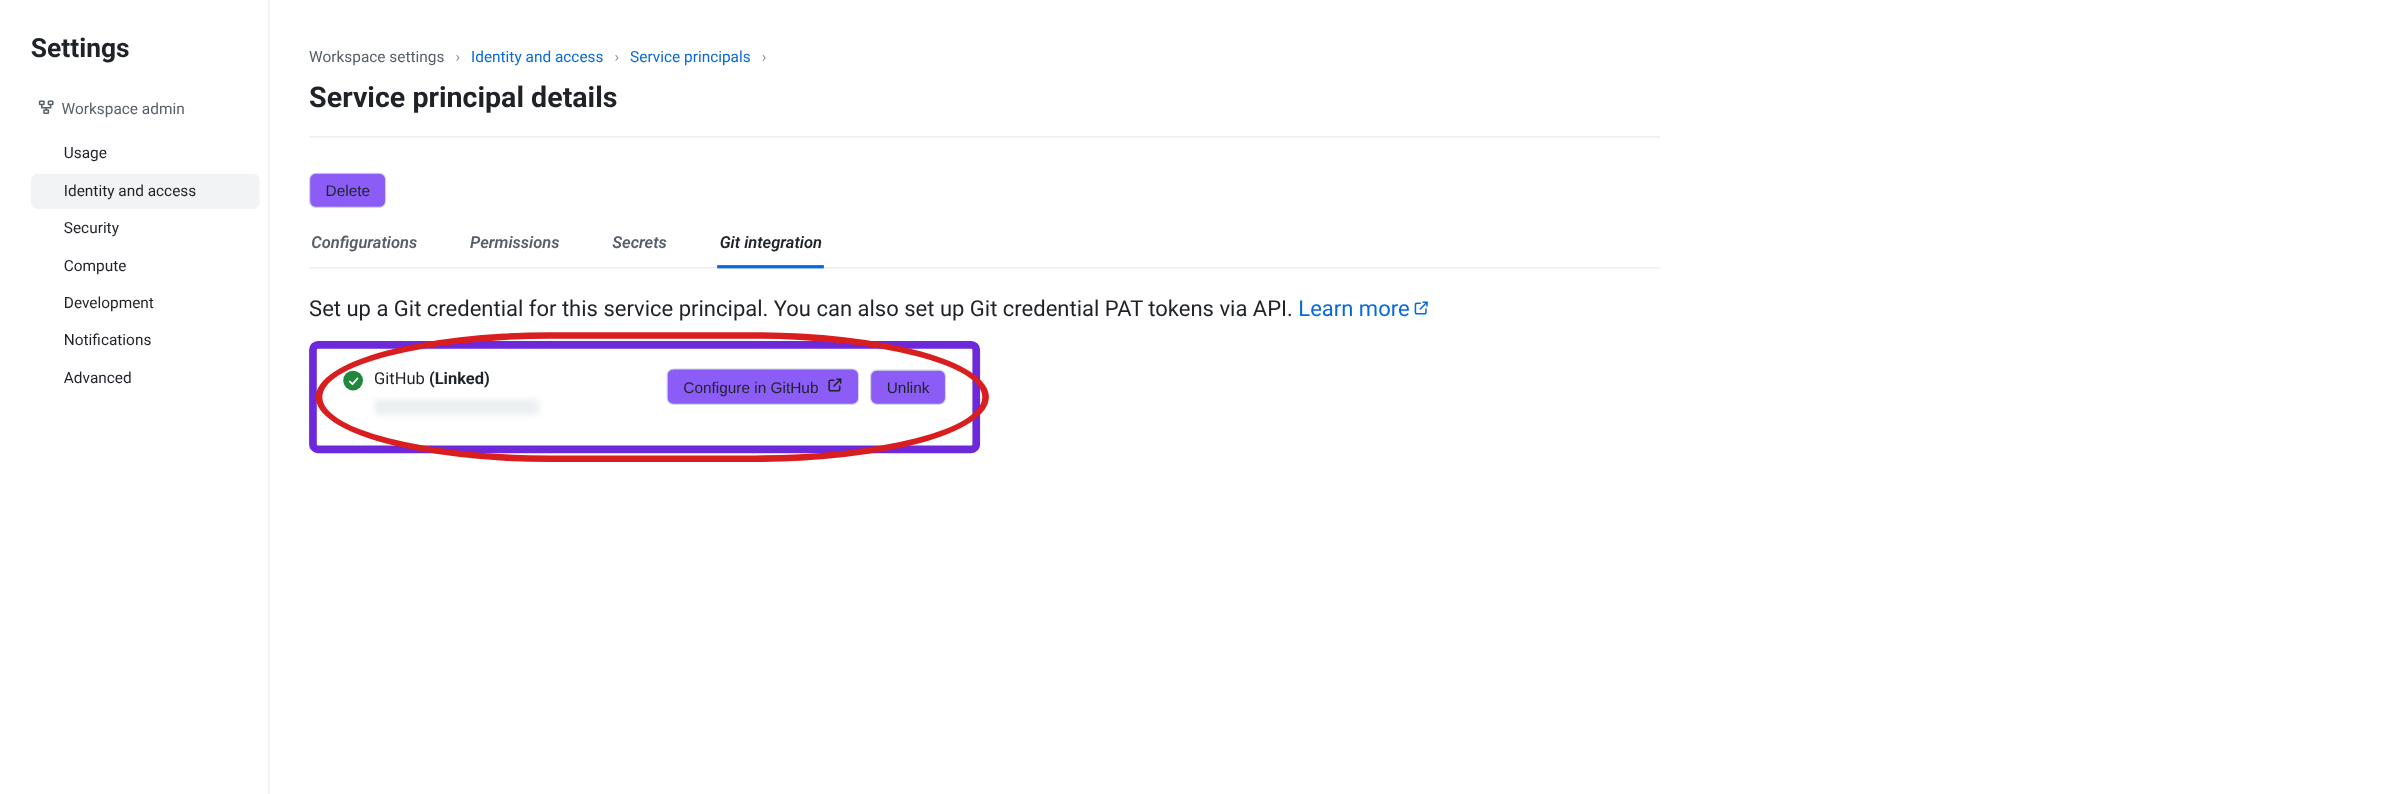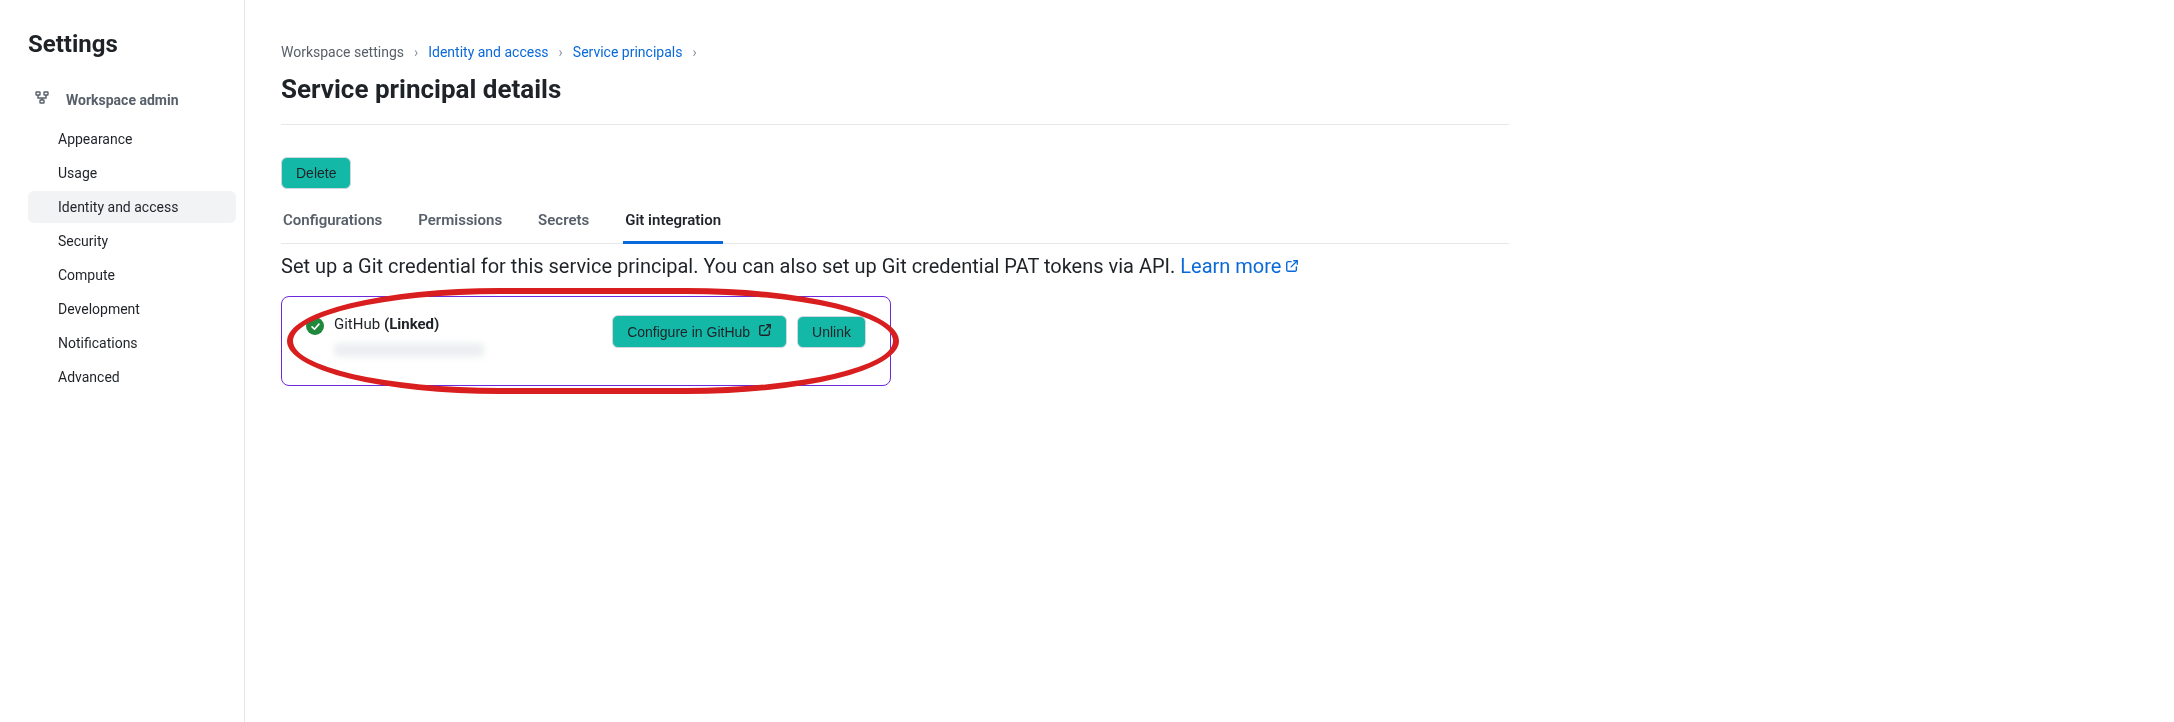--- a/index.html
+++ b/index.html
@@ -18,26 +18,25 @@
   }
   .sidebar-title {
     font-size: 24px;
     font-weight: 700;
     margin-bottom: 28px;
     color: #1f2328;
   }
   .sidebar-section-header {
     display: flex;
     align-items: center;
-    gap: 16px;
+    gap: 6px;
     color: #57606a;
     font-size: 14px;
     margin-bottom: 10px;
     padding: 4px 6px;
-    font-weight: bold;
   }
   .sidebar-section-header svg { flex-shrink: 0; }
   .sidebar-items { list-style: none; }
   .sidebar-item {
     padding: 8px 10px 8px 30px;
     font-size: 14px;
     color: #1f2328;
     border-radius: 6px;
     margin-bottom: 2px;
     cursor: pointer;
@@ -83,30 +82,31 @@
     color: #1f2328;
   }
   .btn {
     display: inline-flex;
     align-items: center;
     gap: 8px;
     font-size: 14px;
     padding: 7px 14px;
     border: 1px solid #d0d7de;
     border-radius: 6px;
-    background: #14b8a6;
+    background: #8b5cf6;
     color: #1f2328;
     cursor: pointer;
   }
   .tabs {
     display: flex;
-    gap: 32px;
+    gap: 44px;
     border-bottom: 1px solid #e5e7eb;
     margin-top: 14px;
-    margin-bottom: 10px;
+    margin-bottom: 24px;
+    font-style: italic;
   }
   .tab {
     padding: 8px 2px 12px 2px;
     font-size: 15px;
     font-weight: 600;
     color: #57606a;
     cursor: pointer;
     margin-bottom: -1px;
   }
   .tab.active {
@@ -114,21 +114,21 @@
     border-bottom: 3px solid #0969da;
   }
   .description {
     font-size: 20px;
     color: #1f2328;
     margin-bottom: 18px;
   }
   .description .link { color: #0969da; cursor: pointer; display: inline-flex; align-items: center; gap: 4px; }
   .card-wrap { position: relative; }
   .card {
-    border: 1px solid #6d28d9;
+    border: 7px solid #6d28d9;
     border-radius: 8px;
     padding: 18px 24px 28px 24px;
     display: flex;
     align-items: flex-start;
     justify-content: space-between;
     gap: 20px;
   }
   .card-left { display: flex; align-items: flex-start; gap: 10px; }
   .check-badge {
     width: 18px; height: 18px;
@@ -175,21 +175,20 @@
         <svg width="16" height="16" viewBox="0 0 16 16" fill="none" stroke="#57606a" stroke-width="1.4">
           <rect x="2" y="2" width="4" height="3" rx="0.5"></rect>
           <rect x="10" y="2" width="4" height="3" rx="0.5"></rect>
           <rect x="6" y="10" width="4" height="3" rx="0.5"></rect>
           <path d="M4 5 V8 H12 V5 M8 8 V10"></path>
         </svg>
       </span>
       <span>Workspace admin</span>
     </div>
     <ul class="sidebar-items">
-      <li class="sidebar-item"><span>Appearance</span></li>
       <li class="sidebar-item"><span>Usage</span></li>
       <li class="sidebar-item active"><span>Identity and access</span></li>
       <li class="sidebar-item"><span>Security</span></li>
       <li class="sidebar-item"><span>Compute</span></li>
       <li class="sidebar-item"><span>Development</span></li>
       <li class="sidebar-item"><span>Notifications</span></li>
       <li class="sidebar-item"><span>Advanced</span></li>
     </ul>
   </aside>
 

